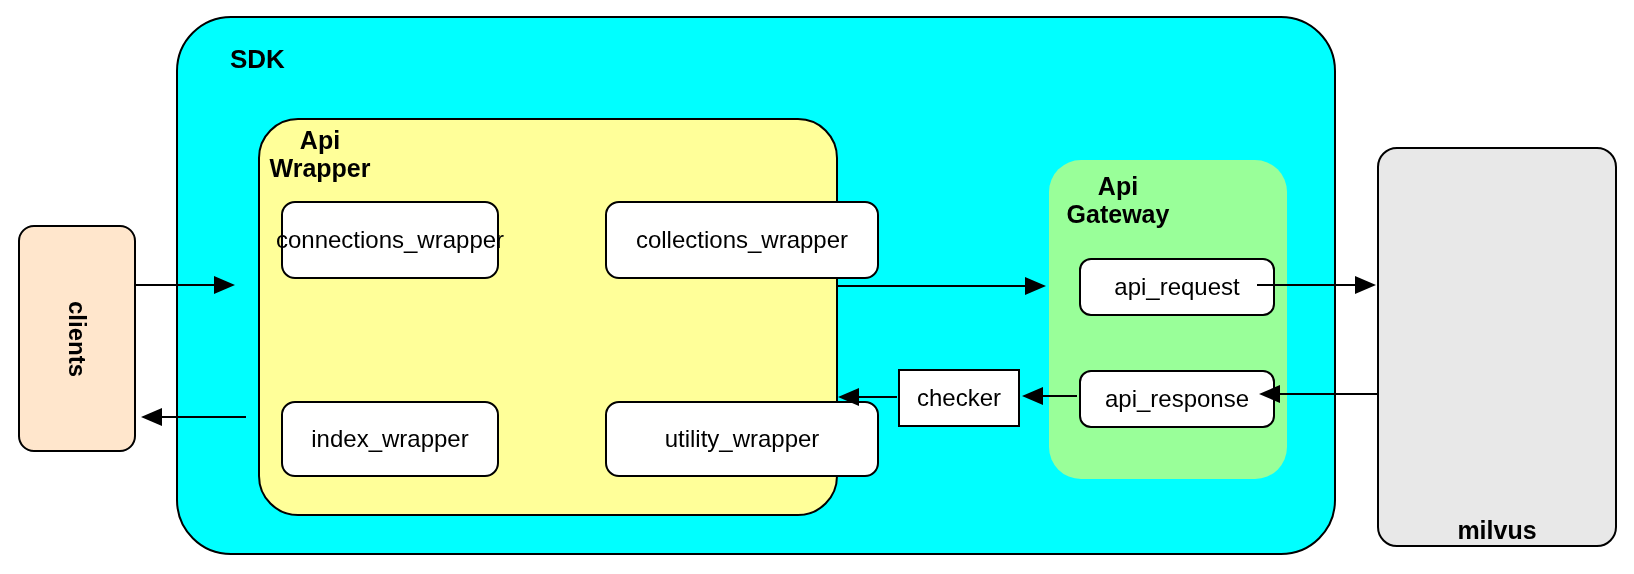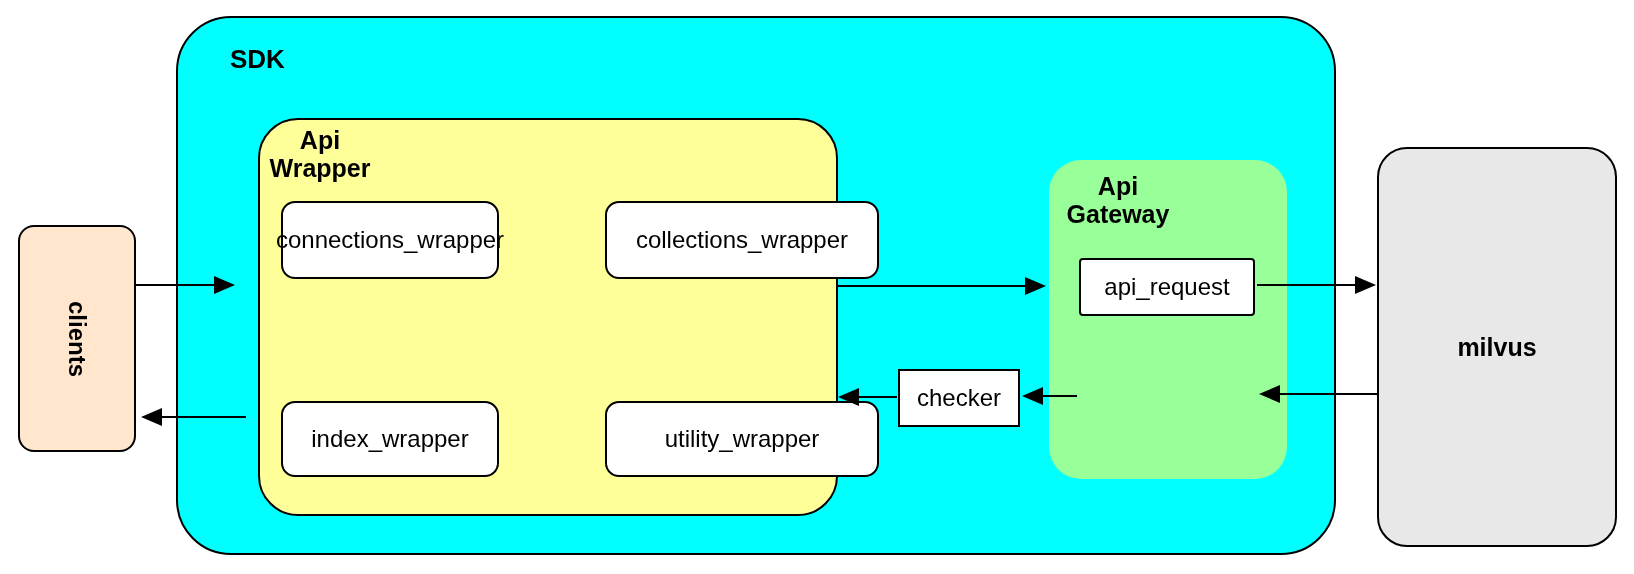--- a/index.html
+++ b/index.html
@@ -26,30 +26,30 @@
   .m-r3{top:281px;height:76px;}
   .m-c1{left:21px;width:218px;}
   .m-c2{left:321px;width:274px;margin-left:24px;}
   
   .checker{left:720px;top:351px;width:122px;height:58px;border-radius:0;background:var(--module-fill,#FFFFFF);
     display:flex;align-items:center;justify-content:center;font-size:24px;}
   
   .api-gateway{left:871px;top:142px;width:238px;height:319px;border-radius:32px;
     background:var(--api-gateway-fill,#99FF99);border:none;}
   .ag-label{position:absolute;left:9px;top:12px;width:120px;text-align:center;font-weight:bold;font-size:25px;line-height:28px;}
-  .gw-module{left:30px;width:176px;height:58px;border-radius:4px;}
+  .gw-module{left:30px;width:196px;height:58px;border-radius:12px;}
   .gw-request{top:98px;}
   .gw-response{top:210px;}
   
   .clients{left:18px;top:225px;width:118px;height:227px;border-radius:16px;background:var(--clients-fill,#FFE6CC);
     display:flex;align-items:center;justify-content:center;}
   .clients .vtext{transform:rotate(90deg);font-weight:bold;font-size:24px;white-space:nowrap;}
   
-  .milvus{left:1377px;top:147px;width:240px;height:400px;border-radius:30px;background:var(--milvus-fill,#E8E8E8);
-    display:flex;align-items:center;justify-content:center;font-weight:bold;font-size:25px;}
+  .milvus{left:1377px;top:147px;width:240px;height:400px;border-radius:20px;background:var(--milvus-fill,#E8E8E8);
+    display:flex;align-items:flex-end;justify-content:center;font-weight:bold;font-size:25px;}
   
   .arrow{position:absolute;height:2px;background:var(--stroke,#000000);z-index:10;}
   .arrow .head{position:absolute;width:0;height:0;top:-8px;
     border-top:9px solid transparent;border-bottom:9px solid transparent;}
   .arrow .head-r{right:-21px;border-left:21px solid var(--stroke,#000000);}
   .arrow .head-l{left:-21px;border-right:21px solid var(--stroke,#000000);}
 </style>
 </head>
 <body>
 
@@ -86,20 +86,23 @@
     </div>
 
     <div class="box api-gateway">
       <div class="ag-label">
         <div>Api</div>
         <div>Gateway</div>
       </div>
       <div class="module gw-module gw-request">
         <span>api_request</span>
       </div>
+      <div class="module gw-module gw-response">
+        <span>api_response</span>
+      </div>
     </div>
   </div>
 
   <div class="box milvus">
     <span>milvus</span>
   </div>
 
   <div class="arrow" style="left:136px;top:284px;width:78px;">
     <div class="head head-r"></div>
   </div>

